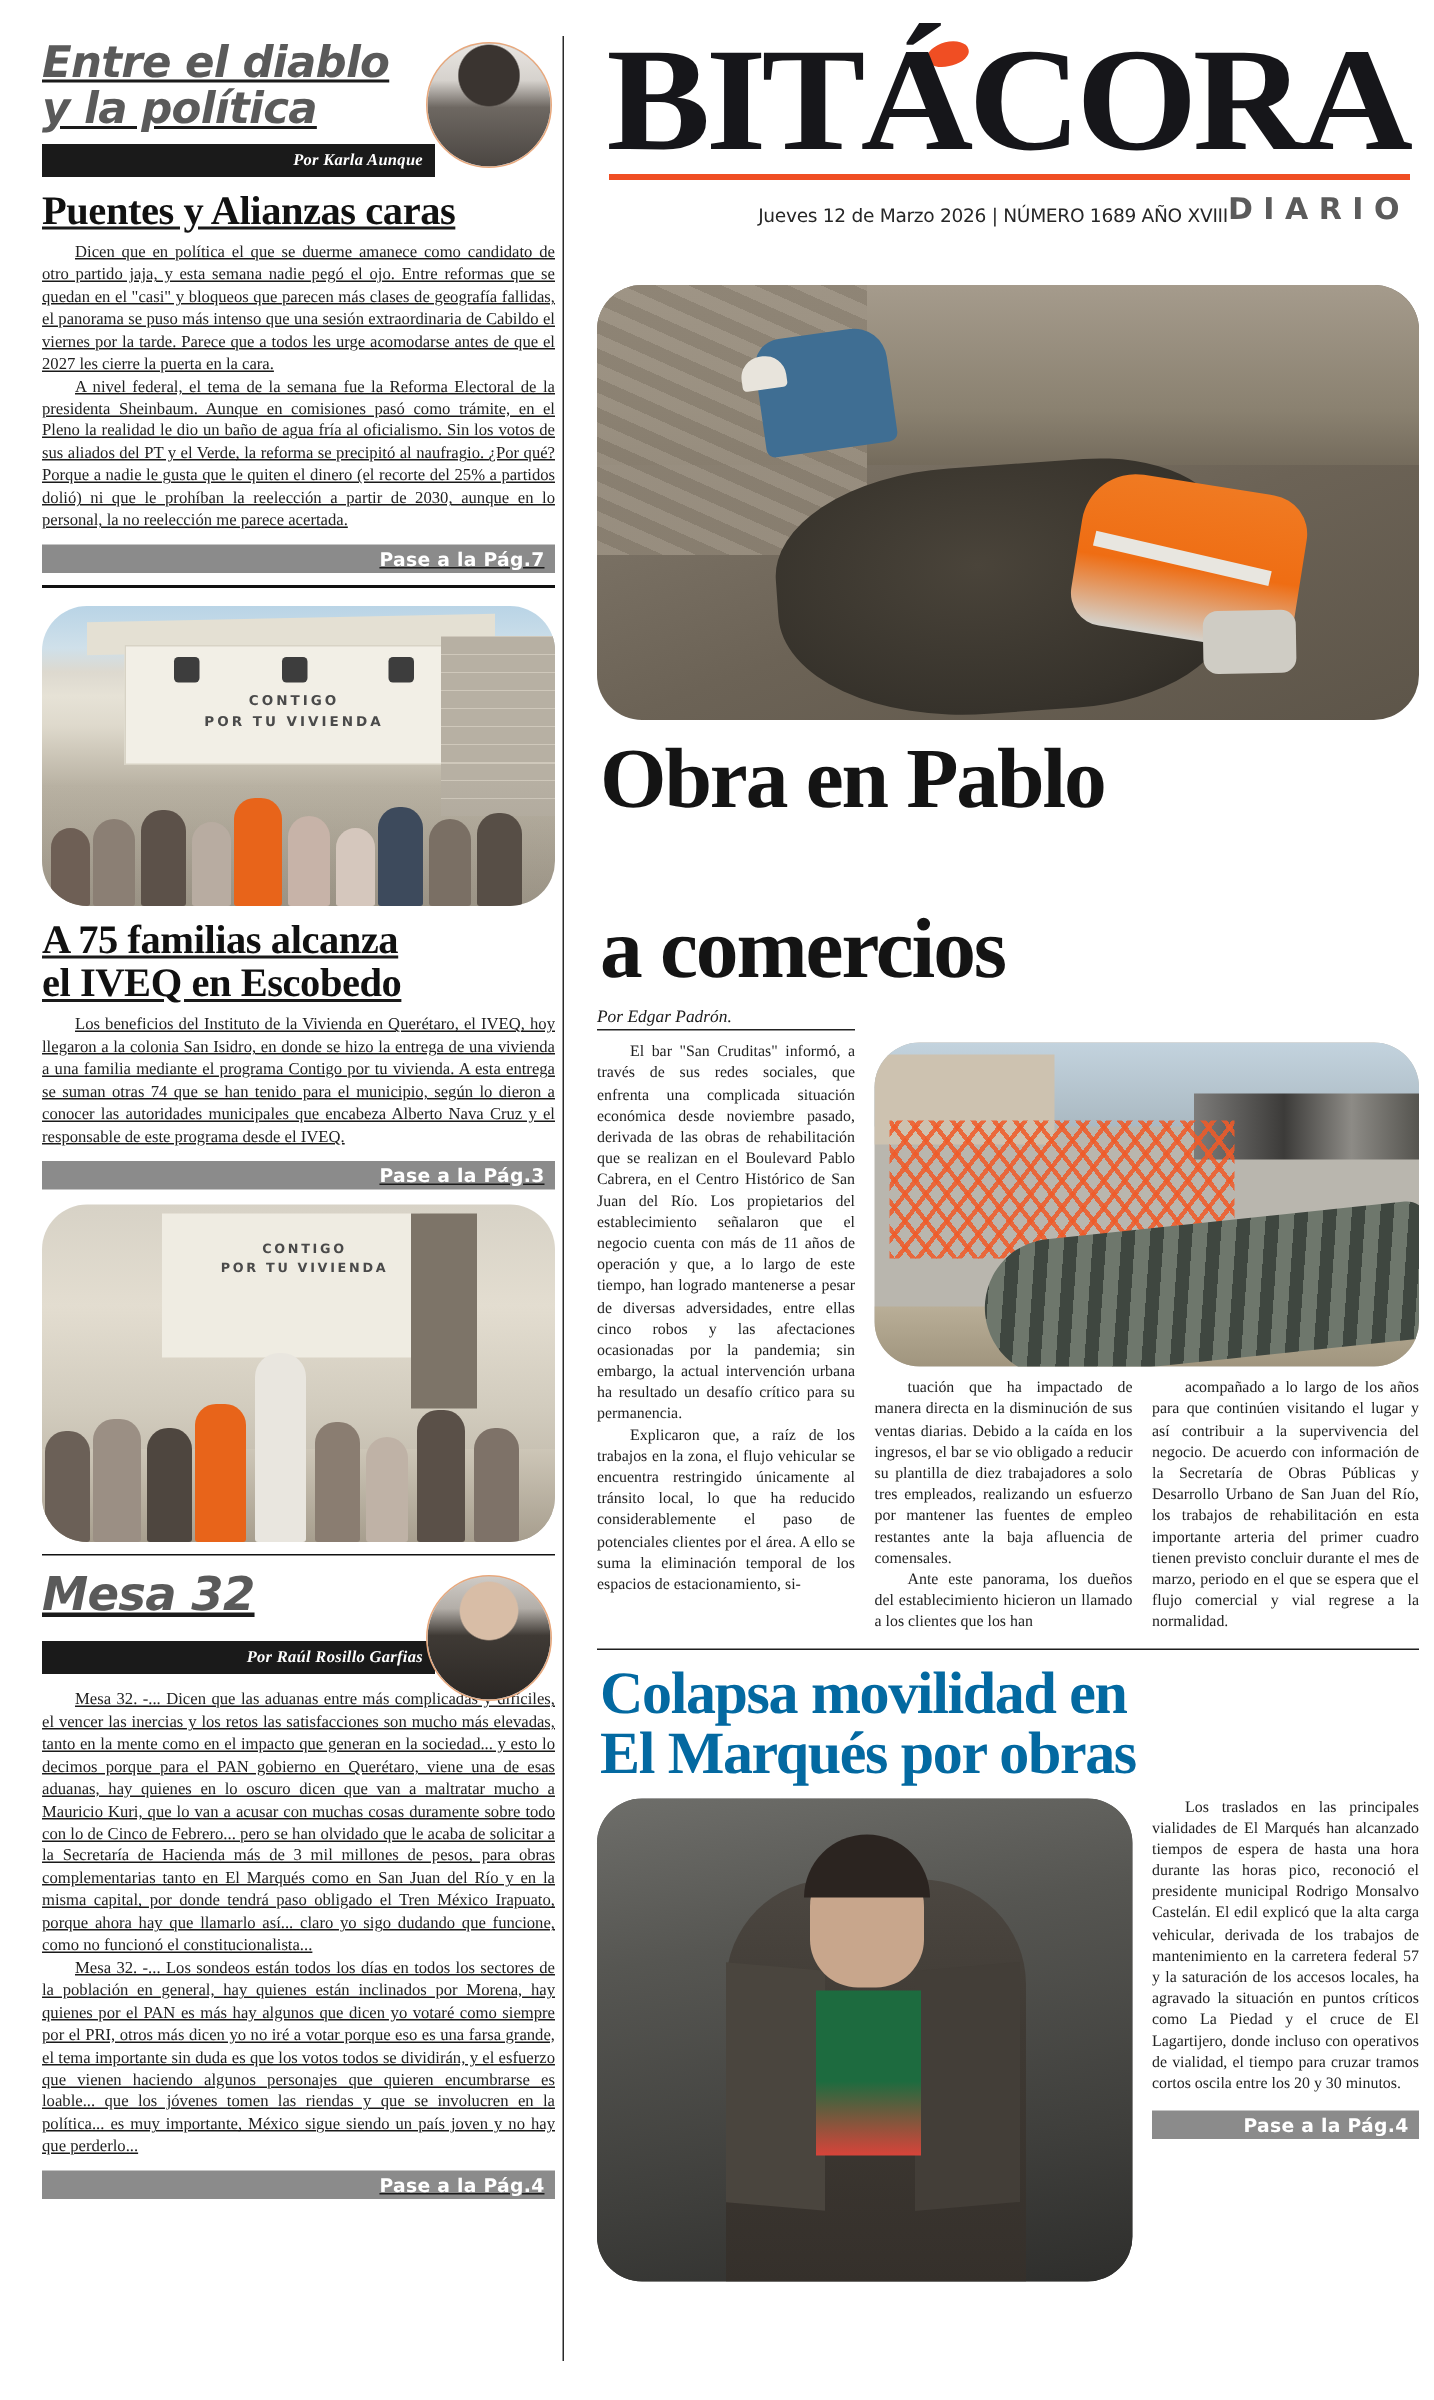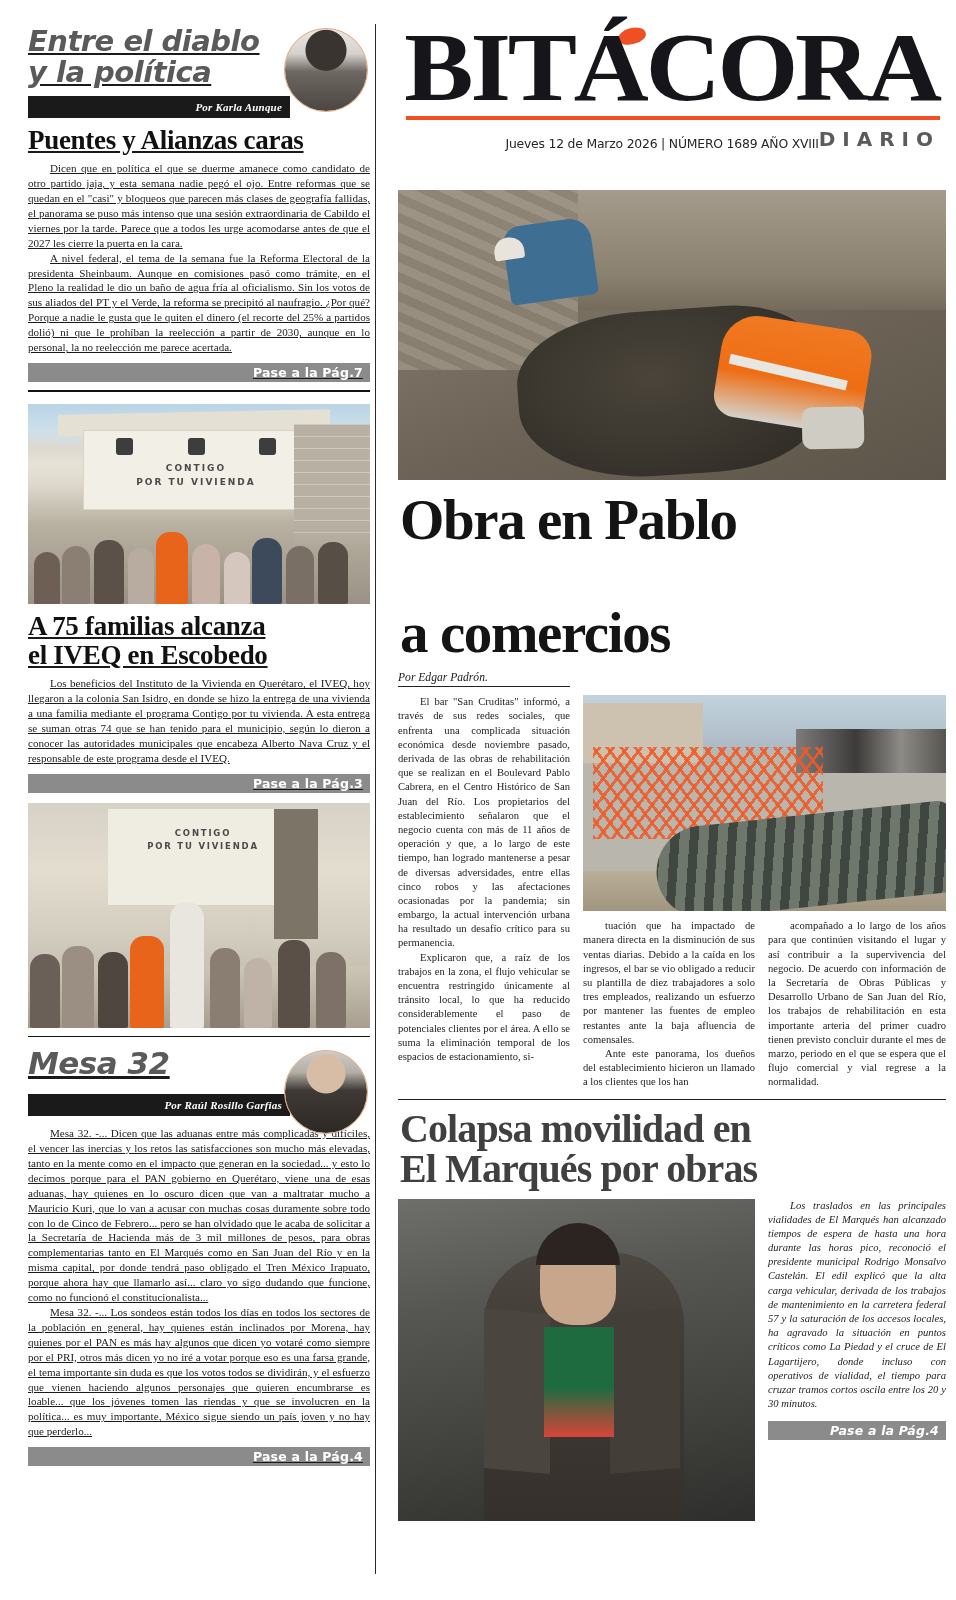--- a/index.html
+++ b/index.html
@@ -110,21 +110,21 @@
     font-family: "DejaVu Sans", sans-serif;
     font-weight: bold;
     font-size: 12.5px;
     letter-spacing: 0.2px;
   }
 
   .rule-thick { border-top: 2.5px solid #111; margin-top: 8px; }
   .rule-thin  { border-top: 1px solid #111; margin-top: 8px; }
 
   
-  .photo { position: relative; overflow: hidden; background:#b9b6ae; }
+  .photo { position: relative; overflow: hidden; background:#b9b6ae;border-radius:30px; }
 
   .ph-viv1 {
     height: 200px; margin-top: 12px;
     background:
       linear-gradient(180deg, #b9d4e6 0%, #cfe0ea 14%, #ddd9cf 22%, #e6e2d6 30%, #ded9cc 40%, #cfc9bb 48%, #b9b2a3 60%, #a79f90 100%);
   }
   .ph-viv1 .wall {
     position:absolute; left:55px; right:60px; top:26px; height:80px;
     background:#f2efe6; border:1px solid #d8d3c5;
   }
@@ -317,29 +317,28 @@
 
   .sep-rule-b { border-top: 1.6px solid #1e1e1e; margin-top: 9px; }
 
   .sub-head {
     font-family:"Liberation Serif", serif;
     font-weight: bold;
     font-size: 40px;
     line-height: 1.0;
     letter-spacing: -0.9px;
     margin: 9px 0 0 2px;
-    color:#404040;
+    color:#0369a1;
   }
 
   .bottom-grid {
     display:grid;
     grid-template-columns: 357px 178px;
     column-gap: 13px;
     margin-top: 10px;
-    font-style: italic;
   }
   .ph-marques {
     height: 322px; position:relative; overflow:hidden;
     background: linear-gradient(180deg,#5d5d5d 0%, #4a4a48 40%, #3a3a38 100%);
   }
   .ph-marques .bg {
     position:absolute; inset:0;
     background: linear-gradient(170deg,#6e6e6a 0%, #565652 30%, #3f3f3c 72%, #2e2e2c 100%);
   }
   .ph-marques .person {

